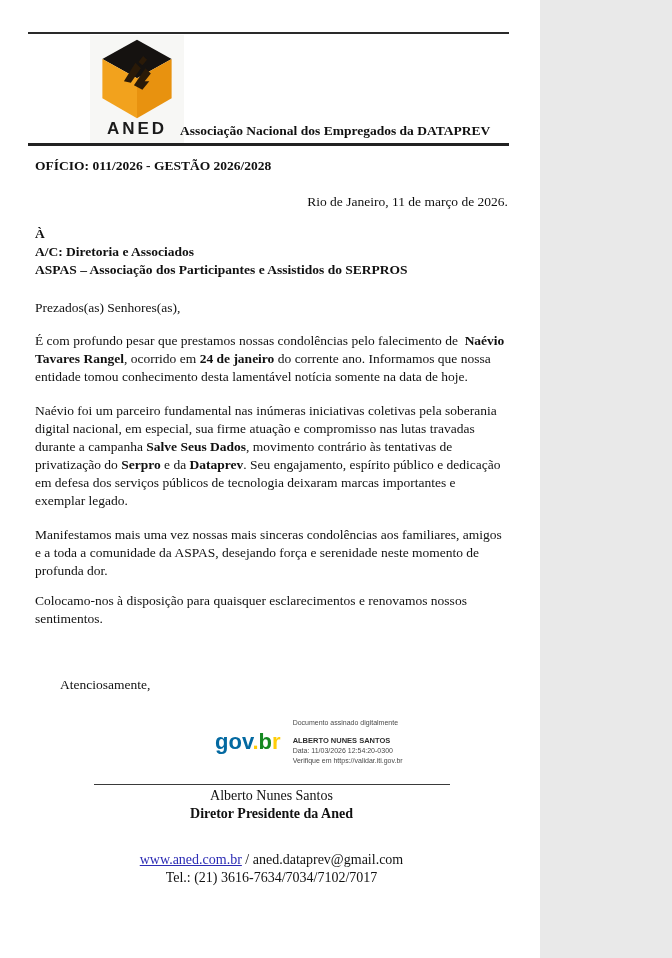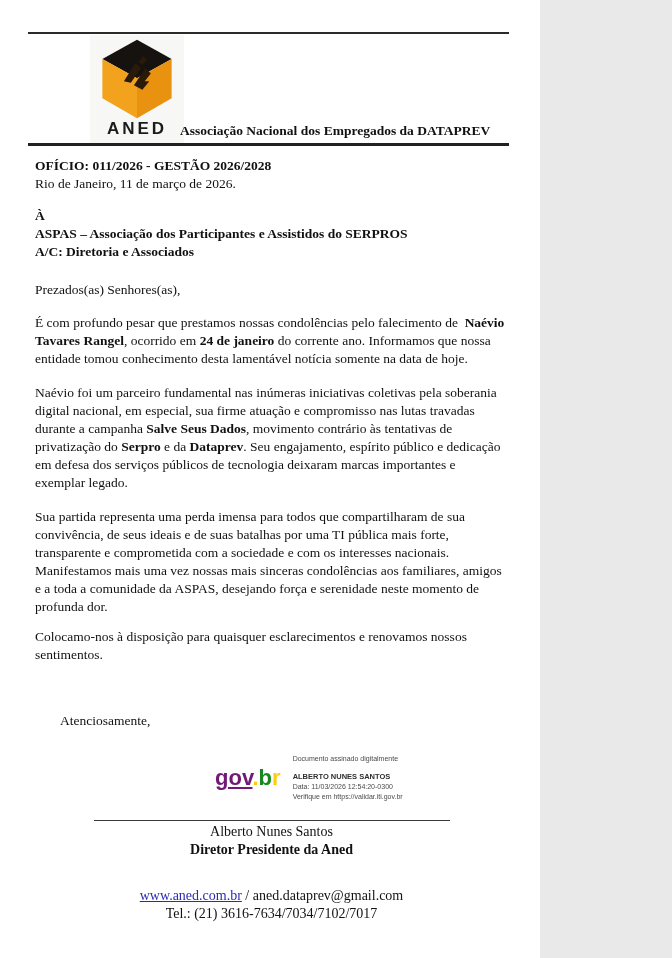--- a/index.html
+++ b/index.html
@@ -30,21 +30,21 @@
     font-size: 17px; letter-spacing: 3px; color: #1b1b1b; margin-top: 1px;
   }
   .org-name {
     position: absolute; left: 180px; bottom: 6px;
     font-weight: bold; font-size: 13.5px; white-space: nowrap;
   }
 
   
   .content { padding: 0 32px 0 35px; }
   .oficio { margin-top: 11px; font-weight: bold; }
-  .date-line { text-align: left; }
+  .date-line { margin-top: 18px; text-align: right; }
   .recipient { margin-top: 14px; font-weight: bold; }
   .subject { margin-top: 28px; font-weight: bold; white-space: pre-wrap; }
   .salutation { margin-top: 20px; }
   .par { white-space: pre-wrap; }
   .p1 { margin-top: 15px; }
   .p2 { margin-top: 16px; }
   .p34 { margin-top: 16px; }
   .p5 { margin-top: 12px; }
   .closing { margin-top: 48px; padding-left: 25px; }
 
@@ -91,39 +91,38 @@
     <div class="org-name">Associação Nacional dos Empregados da DATAPREV</div>
     <div class="rule-mid"></div>
   </div>
 
   <div class="content">
     <div class="oficio">OFÍCIO: 011/2026 - GESTÃO 2026/2028</div>
     <div class="date-line">Rio de Janeiro, 11 de março de 2026.</div>
 
     <div class="recipient">
         <div>À</div>
+        <div>A/C: Diretoria e Associados</div>
         <div>ASPAS – Associação dos Participantes e Assistidos do SERPROS</div>
-        <div>A/C: Diretoria e Associados</div>
       </div>
 
 
     <div class="salutation">Prezados(as) Senhores(as),</div>
 
     <p class="par p1"><span>É com profundo pesar que prestamos nossas condolências pelo falecimento de  </span><span style="font-weight: bold;">Naévio Tavares Rangel</span><span>, ocorrido em </span><span style="font-weight: bold;">24 de janeiro</span><span> do corrente ano. Informamos que nossa entidade tomou conhecimento desta lamentável notícia somente na data de hoje.</span></p>
     <p class="par p2"><span>Naévio foi um parceiro fundamental nas inúmeras iniciativas coletivas pela soberania digital nacional, em especial, sua firme atuação e compromisso nas lutas travadas durante a campanha </span><span style="font-weight: bold;">Salve Seus Dados</span><span>, movimento contrário às tentativas de privatização do </span><span style="font-weight: bold;">Serpro</span><span> e da </span><span style="font-weight: bold;">Dataprev</span><span>. Seu engajamento, espírito público e dedicação em defesa dos serviços públicos de tecnologia deixaram marcas importantes e exemplar legado.</span></p>
     <div class="p34">
-        <p class="par">Sua partida representa uma perda imensa para todos que compartilharam de sua convivência, de seus ideais e de suas batalhas por uma TI pública mais forte, transparente e comprometida com a sociedade e com os interesses nacionais.</p>
         <p class="par">Manifestamos mais uma vez nossas mais sinceras condolências aos familiares, amigos e a toda a comunidade da ASPAS, desejando força e serenidade neste momento de profunda dor.</p>
       </div>
     <p class="par p5">Colocamo-nos à disposição para quaisquer esclarecimentos e renovamos nossos sentimentos.</p>
 
     <div class="closing">Atenciosamente,</div>
 
     <div class="stamp">
-      <div class="govbr-logo"><span style="font-weight: bold; color: #701a75; text-decoration: underline;">gov</span><span style="font-weight: bold; color: rgb(255, 205, 7);">.</span><span style="font-weight: bold; color: rgb(22, 136, 33);">b</span><span style="font-weight: bold; color: rgb(255, 205, 7);">r</span></div>
+      <div class="govbr-logo"><span style="font-weight: bold; color: #0369a1;">gov</span><span style="font-weight: bold; color: rgb(255, 205, 7);">.</span><span style="font-weight: bold; color: rgb(22, 136, 33);">b</span><span style="font-weight: bold; color: rgb(255, 205, 7);">r</span></div>
       <div class="stamp-text">
           <div class="stamp-line1">Documento assinado digitalmente</div>
           <div class="stamp-name">ALBERTO NUNES SANTOS</div>
           <div>Data: 11/03/2026 12:54:20-0300</div>
           <div>Verifique em https://validar.iti.gov.br</div>
         </div>
     </div>
 
     <div class="sig-rule"></div>
     <div class="sig-name">Alberto Nunes Santos</div>

